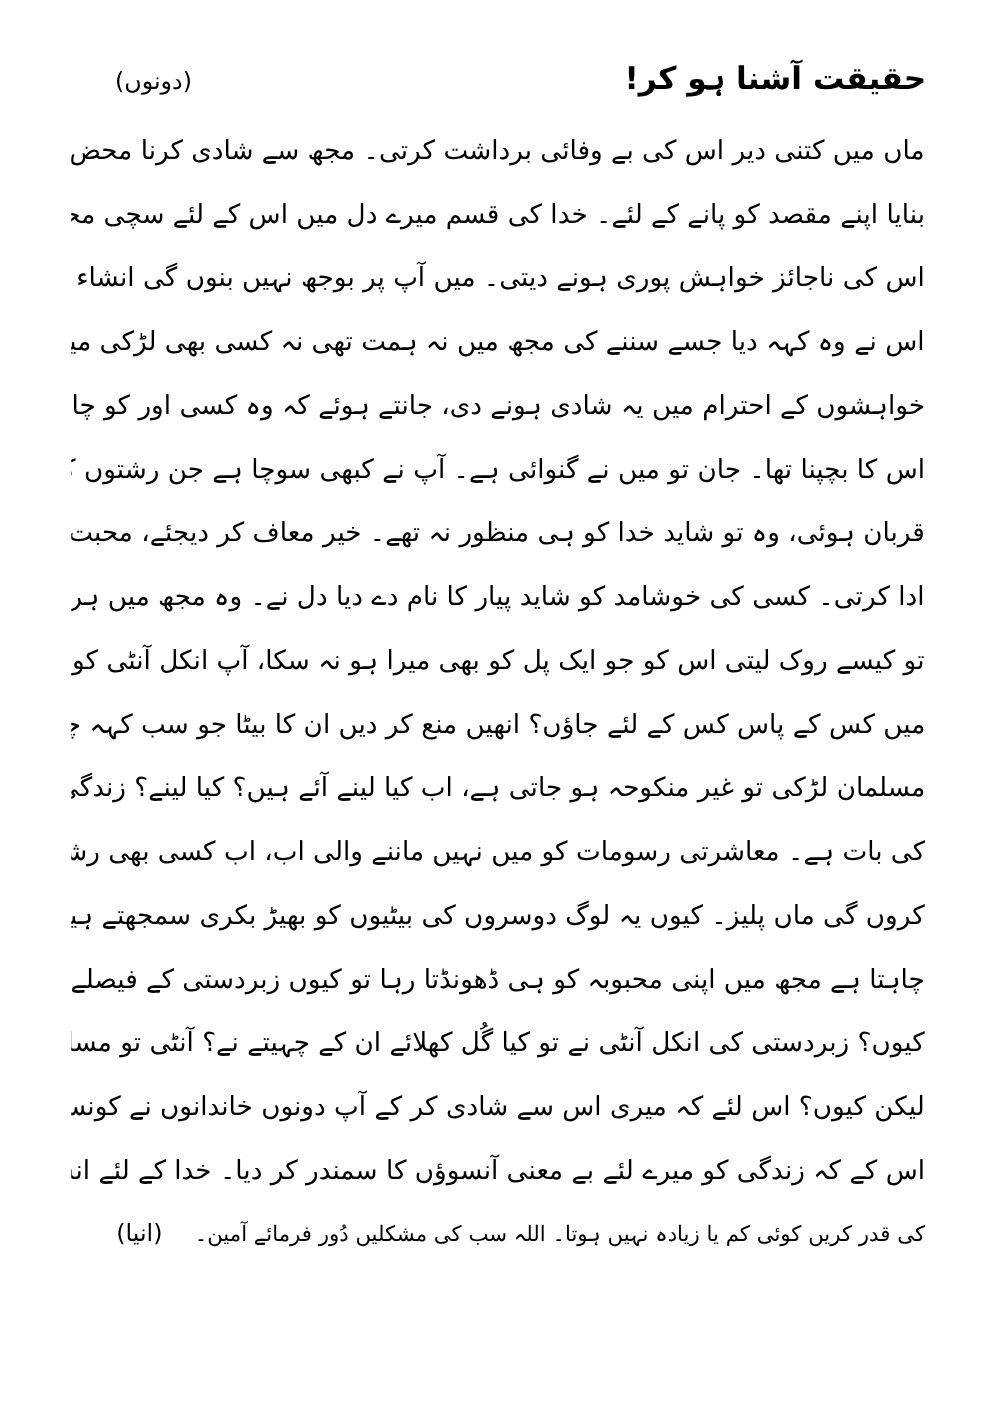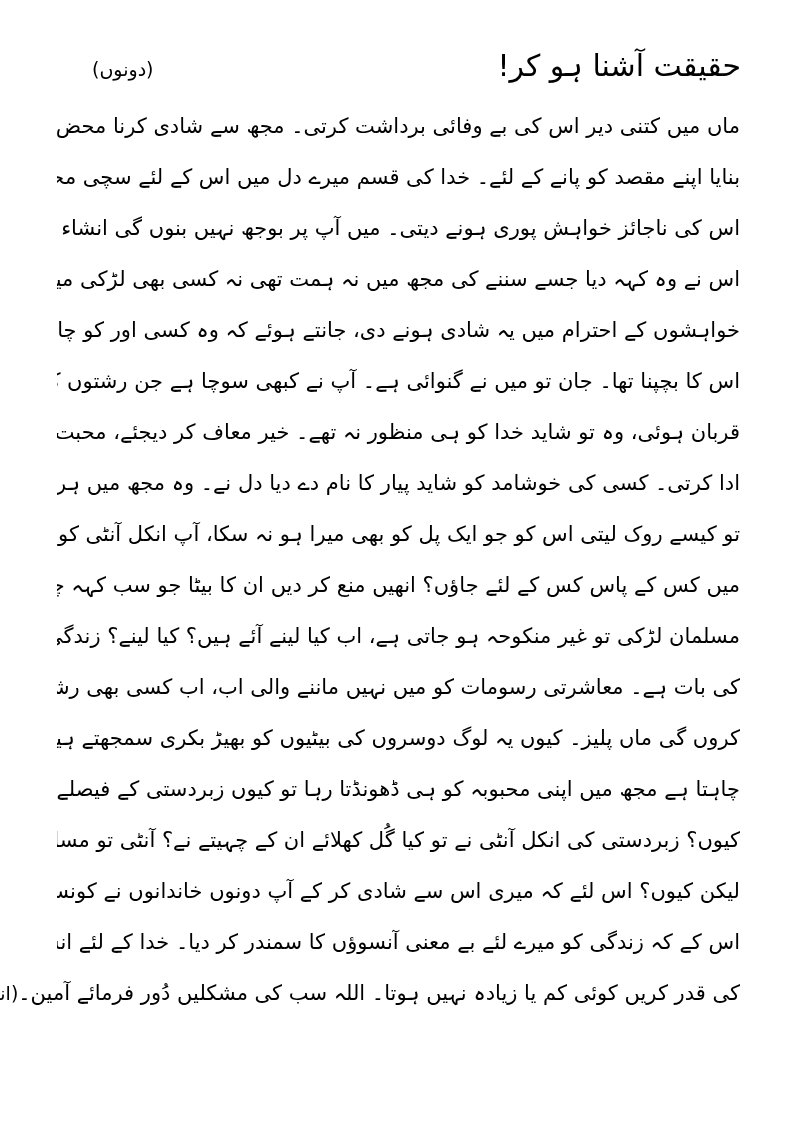--- a/index.html
+++ b/index.html
@@ -21,22 +21,22 @@
   }
   .title-row {
     direction: rtl;
     display: flex;
     justify-content: space-between;
     align-items: baseline;
     padding: 48px 52px 0 92px;
   }
   .title {
     margin: 0;
-    font-size: 30px;
-    font-weight: normal;
+    font-size: 25px;
+    font-weight: bold;
     white-space: nowrap;
   }
   .genre {
     font-size: 19px;
     white-space: nowrap;
   }
   .body-text {
     direction: rtl;
     padding: 18px 53px 0 57px;
   }
@@ -50,21 +50,21 @@
     overflow: hidden;
   }
   .last-row {
     display: flex;
     justify-content: space-between;
     align-items: baseline;
     line-height: 51px;
     height: 51px;
   }
   .last-line {
-    font-size: 21px;
+    font-size: 17px;
     white-space: nowrap;
   }
   .signature {
     font-size: 19px;
     white-space: nowrap;
     padding-left: 36px;
   }
 </style>
 </head>
 <body>

